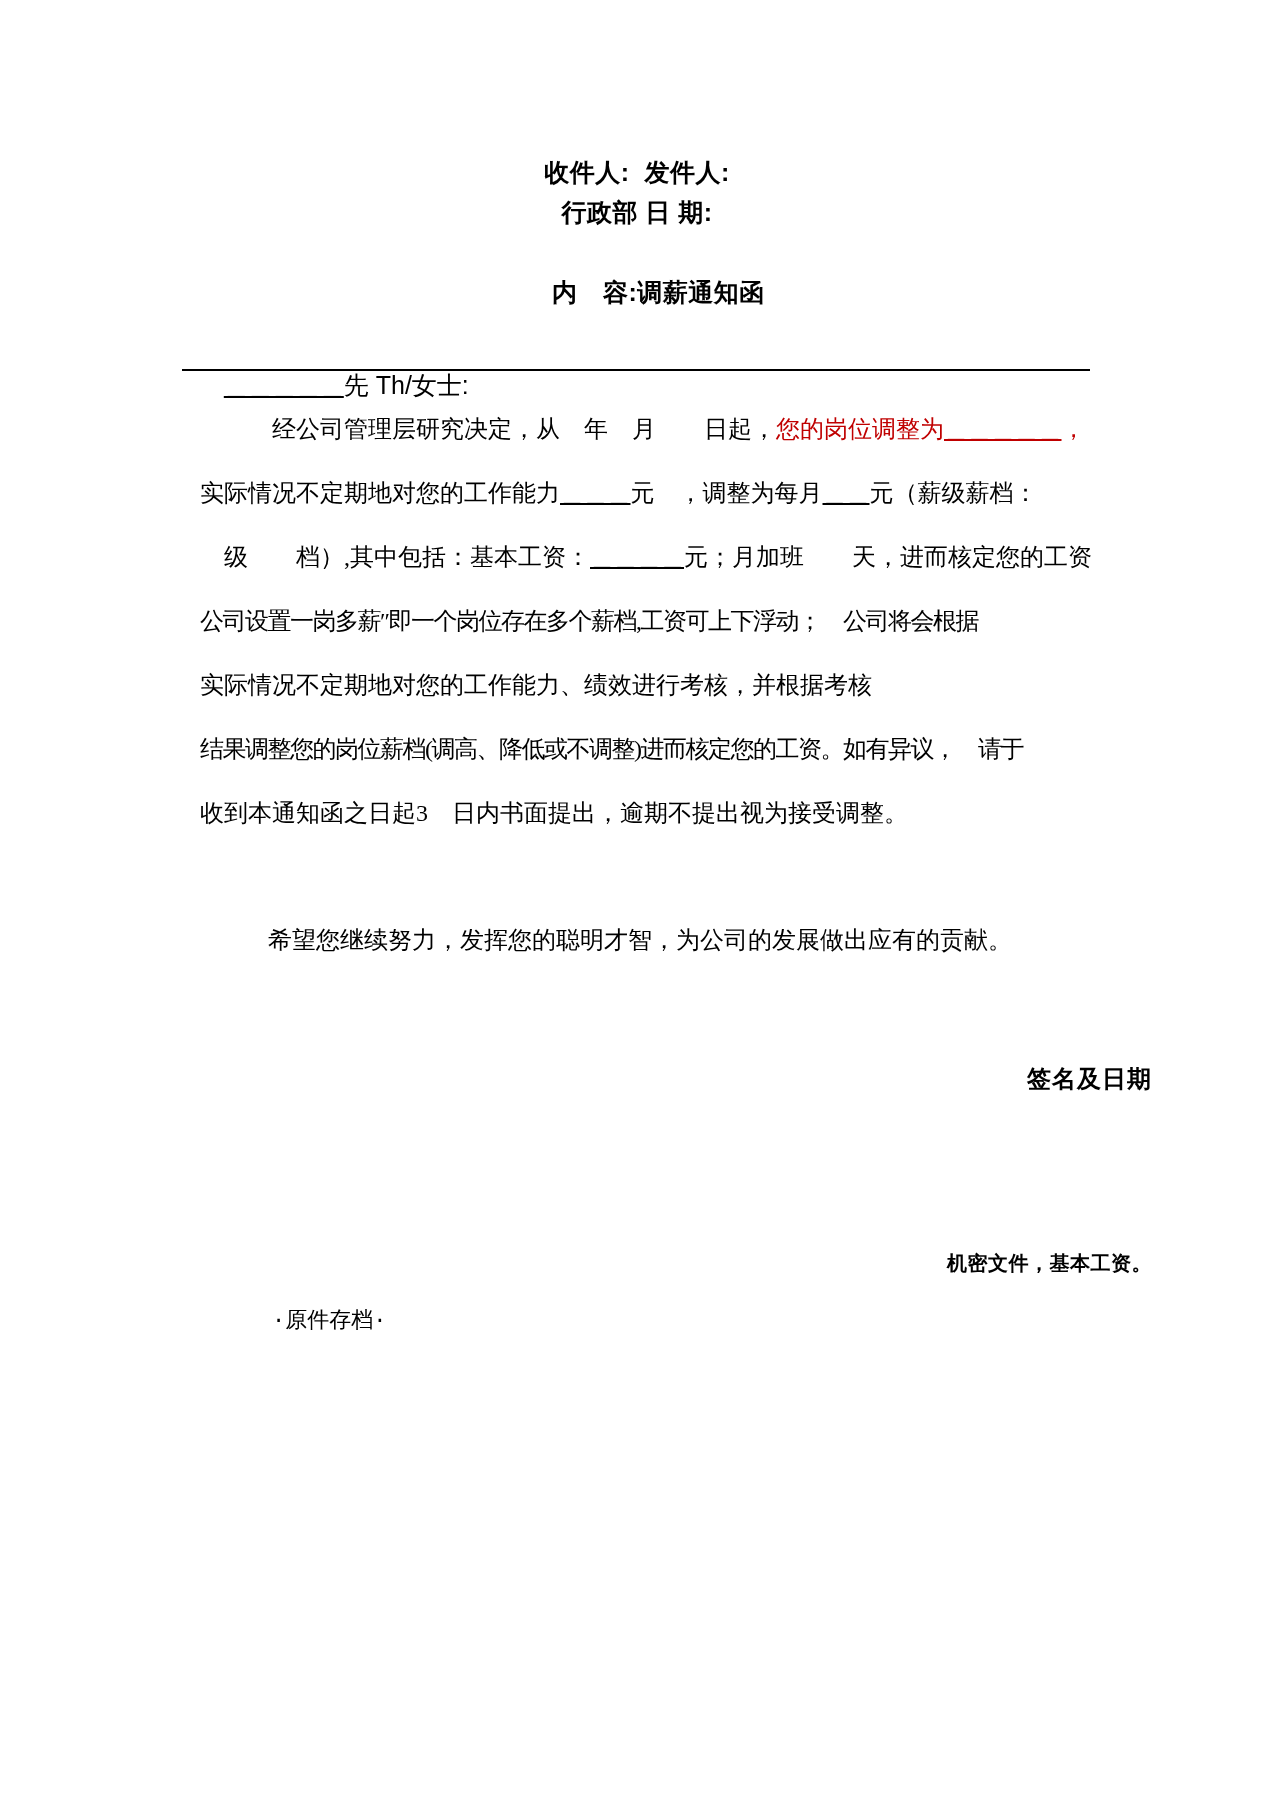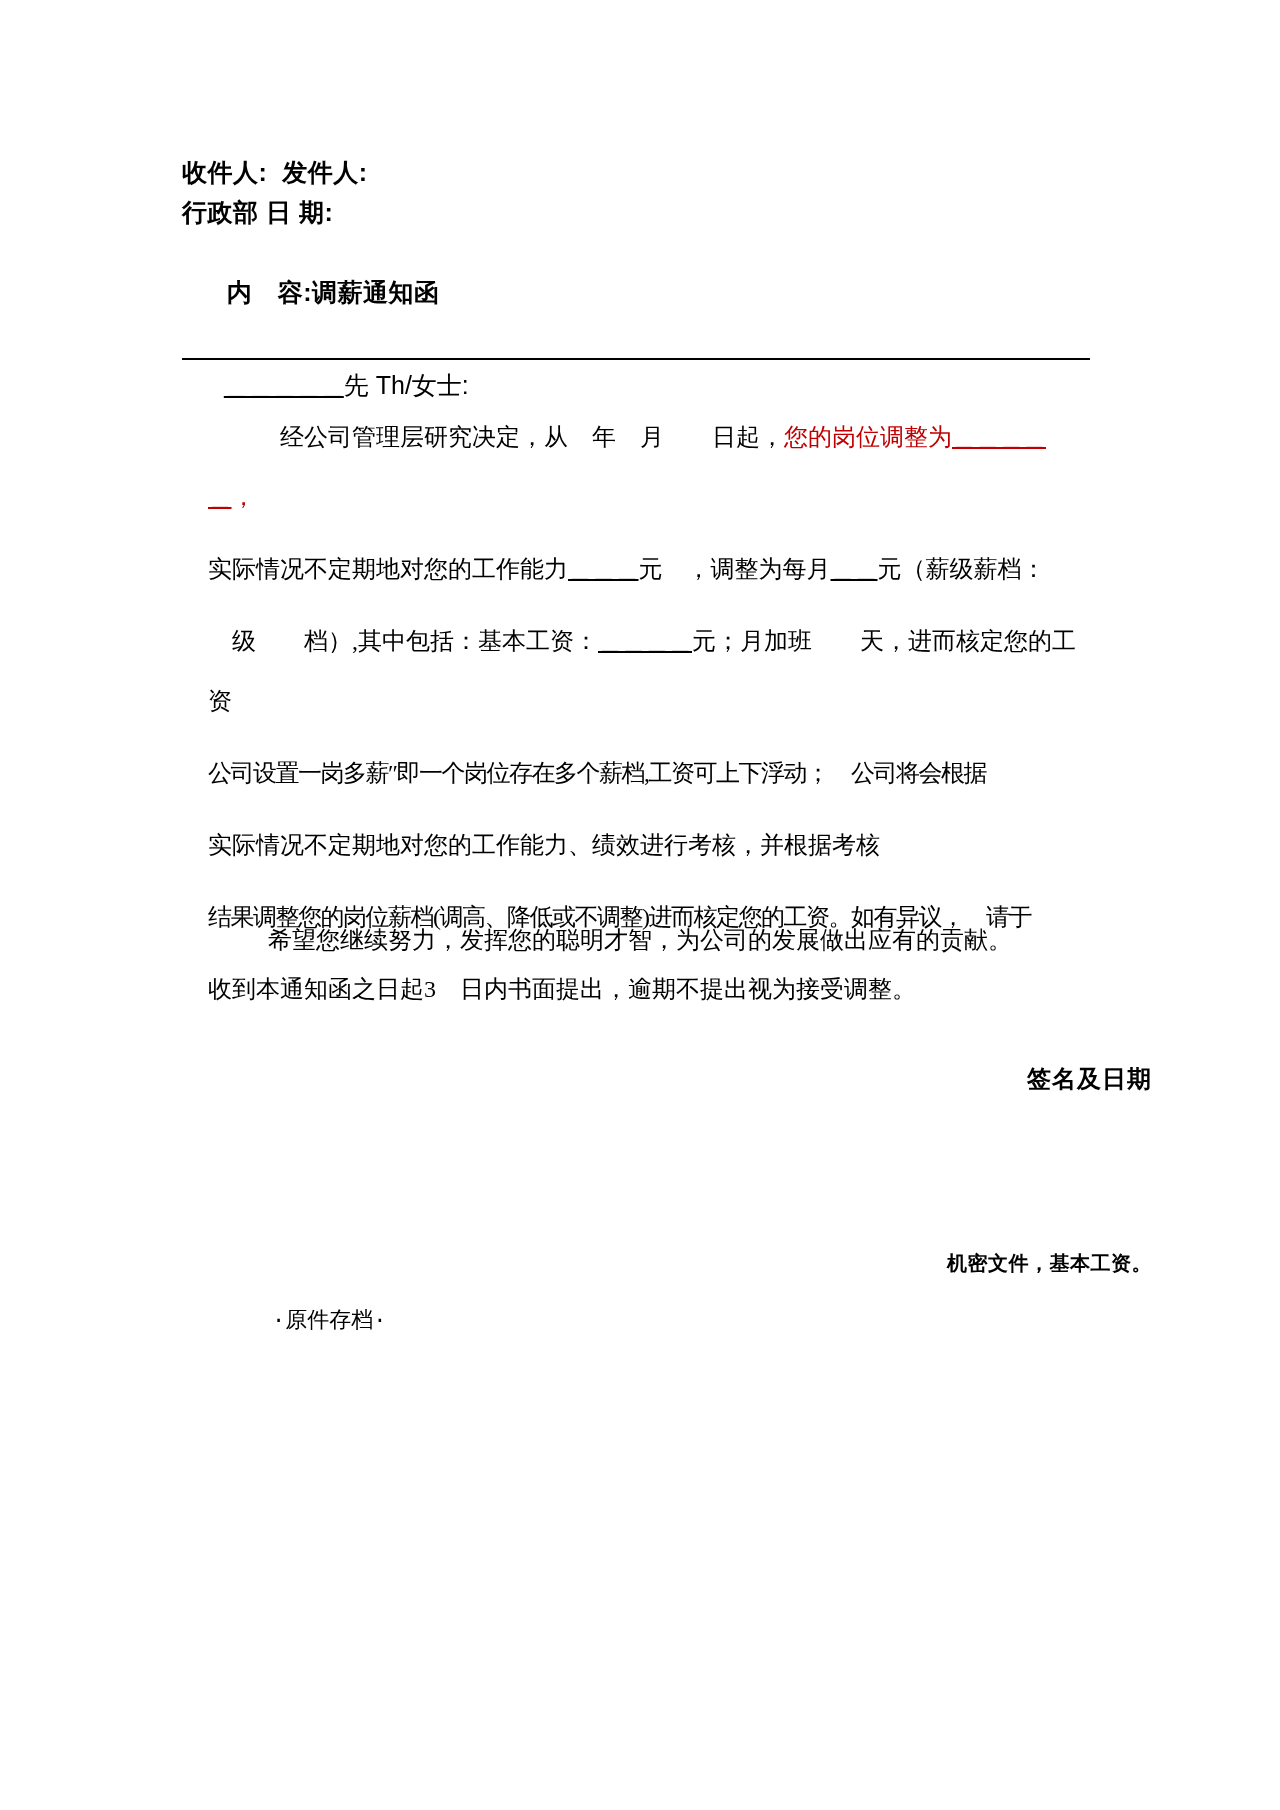--- a/index.html
+++ b/index.html
@@ -18,33 +18,34 @@
     background: #ffffff;
     overflow: hidden;
   }
 
   
   .header {
     position: absolute;
     left: 182px;
     top: 152px;
     width: 910px;
+    text-align: center;
   }
   .header-line {
     font-family: "Liberation Sans", "DejaVu Sans", sans-serif;
     font-weight: bold;
     font-size: 25px;
     line-height: 40px;
     letter-spacing: 0.5px;
     white-space: pre;
     color: #000;
   }
   .header-line.content-line {
     border-bottom: 2px solid #000;
-    padding-bottom: 6px;
+    padding-bottom: 17px;
     width: 908px;
     box-sizing: border-box;
   }
 
   
   .salutation {
     position: absolute;
     left: 196px;
     top: 340px;
     font-family: "Liberation Sans", "DejaVu Sans", sans-serif;
@@ -61,21 +62,21 @@
   .body {
     position: absolute;
     left: 196px;
     top: 395px;
     width: 900px;
     font-family: "Liberation Serif", "DejaVu Serif", serif;
     font-size: 24px;
     line-height: 60px;
   }
   .body p {
-    margin: 12px;
+    margin: 4px;
     white-space: pre-wrap;
   }
   .red {
     color: #c00000;
   }
   .u {
     text-decoration: underline;
     letter-spacing: -0.5px;
   }
   .tight {

